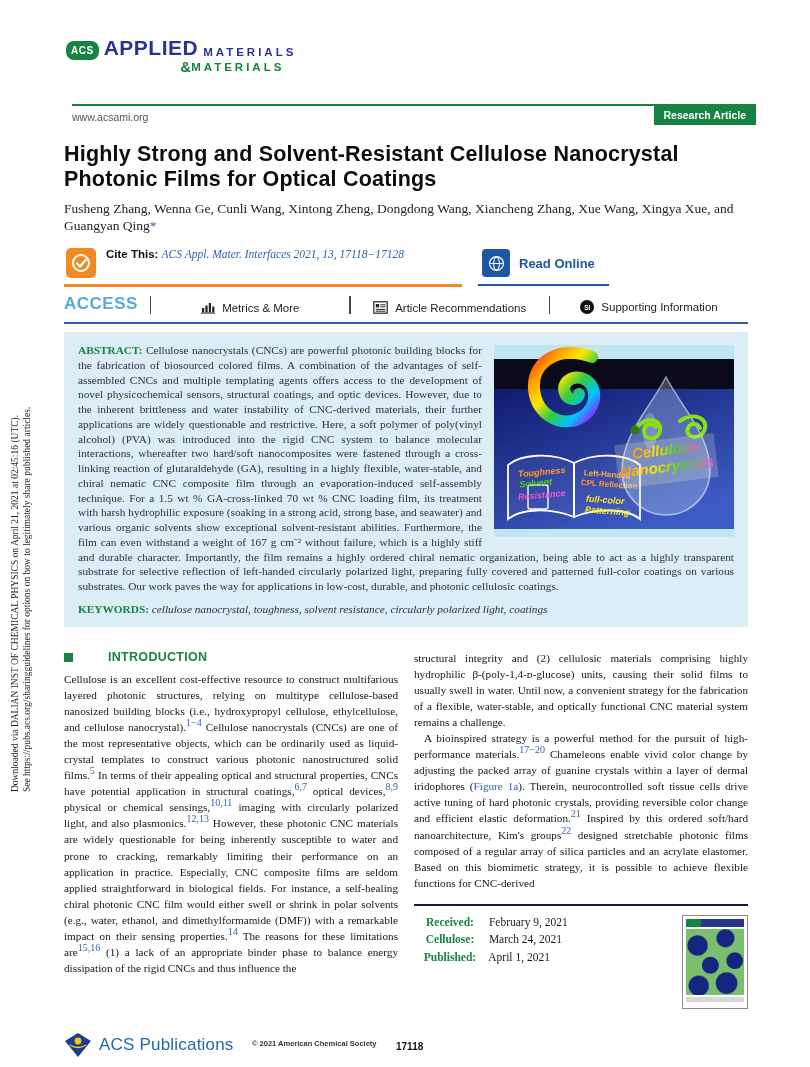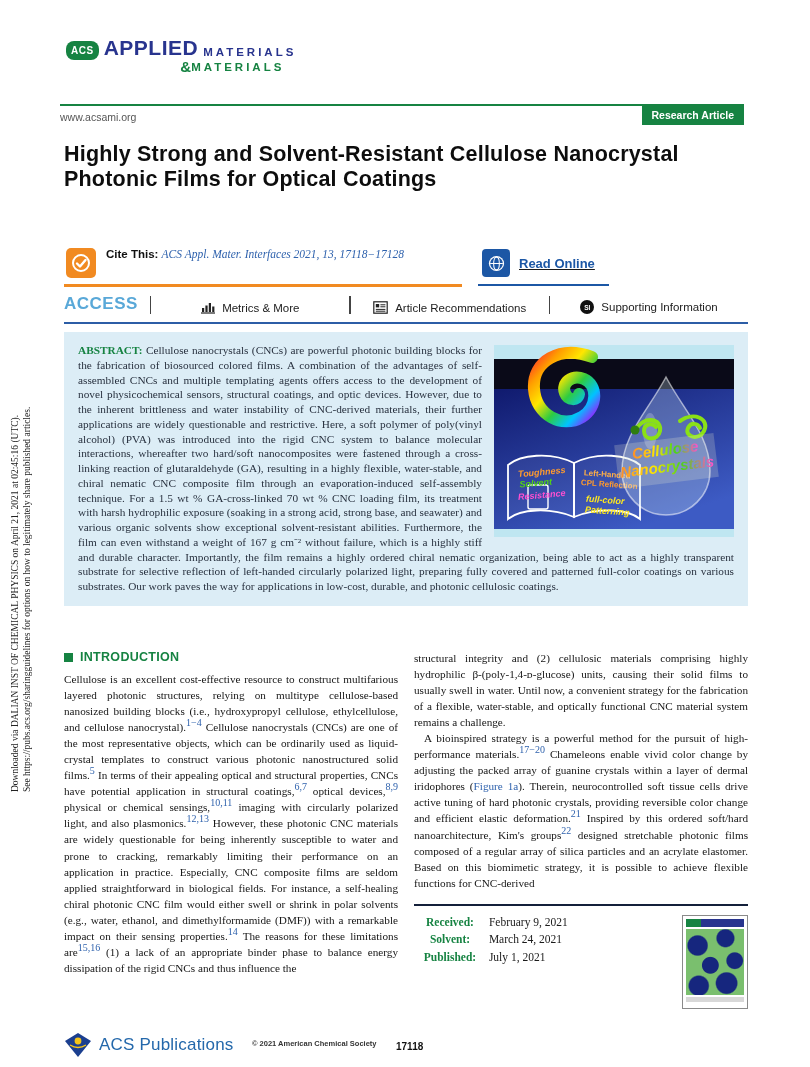--- a/index.html
+++ b/index.html
@@ -16,39 +16,39 @@
   .logo-row { display:flex; align-items:flex-end; gap:5px; }
   .acs-box { background:#168342; color:#fff; font:bold 10px "Liberation Sans",sans-serif;
              padding:4px 5px; letter-spacing:.5px;border-radius:8px; }
   .logo-applied { color:#28348e; font:bold 21px "Liberation Sans",sans-serif; letter-spacing:.5px; }
   .logo-materials { color:#28348e; font:bold 11.5px "Liberation Sans",sans-serif; letter-spacing:3px; padding-bottom:2px; }
   .logo-line2 { display:flex; align-items:center; justify-content:flex-end; margin-top:-2px; padding-right:12px; }
   .logo-amp { color:#168342; font:bold 15px "Liberation Sans",sans-serif; }
   .logo-interfaces { color:#168342; font:bold 11.5px "Liberation Sans",sans-serif; letter-spacing:3px; }
 
   
-  .jbar { position:absolute; left:60px; top:104px; width:684px; border-top:2.5px solid #168342;text-align:right; }
+  .jbar { position:absolute; left:72px; top:104px; width:684px; border-top:2.5px solid #168342;text-align:right; }
   .jbar-inner { display:flex; justify-content:space-between; align-items:flex-start; }
   .site { font:10.5px "Liberation Sans",sans-serif; color:#555; padding-top:5px; }
   .badge { background:#168342; color:#fff; font:bold 10.5px "Liberation Sans",sans-serif;
            padding:3px 10px 4px; }
 
   
   .title { position:absolute; left:64px; top:142px; width:684px;
            font:bold 21.5px "Liberation Sans",sans-serif; color:#0d0d0d; line-height:1.18; letter-spacing:.2px; }
   .authors { position:absolute; left:64px; top:200px; width:684px; font-size:13.5px; line-height:17px; color:#222; }
   .authors .link { color:#2f62ad; }
 
   
   .cite-row { position:absolute; left:64px; top:246px; width:684px; display:flex; align-items:flex-start; }
   .cite-left { display:flex; gap:10px; border-bottom:3px solid #f18a21; padding:2px 6px 6px 2px; width:398px; }
   .cite-icon { width:30px; height:30px; background:#f18a21; border-radius:5px; display:flex; align-items:center; justify-content:center; flex:0 0 auto; }
   .cite-text { font:bold 11.5px "Liberation Sans",sans-serif; color:#111; }
   .cite-ref { font:italic 11.5px "Liberation Serif",serif; color:#2f62ad; font-weight:normal; }
-  .read { display:flex; align-items:center; gap:9px; border-bottom:2px solid #1c57a5; padding:3px 14px 7px 4px; margin-left:16px;text-decoration:underline; }
+  .read { display:flex; align-items:center; gap:9px; border-bottom:2px solid #1c57a5; padding:3px 14px 7px 4px; margin-left:16px; }
   .read-icon { width:28px; height:28px; background:#1c57a5; border-radius:4px; display:flex; align-items:center; justify-content:center; }
   .read-label { font:bold 13px "Liberation Sans",sans-serif; color:#1c57a5; }
 
   
   .access-row { position:absolute; left:64px; top:294px; width:684px; display:flex; align-items:flex-end;
                 border-bottom:2.5px solid #2c5da6; padding-bottom:8px; }
   .access-label { color:#59a8d8; font:bold 17px "Liberation Sans",sans-serif; letter-spacing:.5px; }
   .vsep { width:1.5px; height:18px; background:#444; margin:0 0; }
   .access-item { display:flex; align-items:center; gap:7px; font:11.5px "Liberation Sans",sans-serif; color:#222; }
   .flex1 { flex:1; display:flex; justify-content:center; }
@@ -62,21 +62,21 @@
   .abs-label { color:#168342; font-weight:bold; }
   .kw-line { clear:none; margin-top:9px; font-size:11.3px; color:#28313f; }
   .kw-label { color:#168342; font-weight:bold; }
   .kw-text { font-style:italic; }
 
   
   .twocol { position:absolute; left:64px; top:650px; width:684px; display:flex; gap:16px; }
   .col { width:334px; }
   .sec-head { display:flex; align-items:center; gap:7px; margin-bottom:7px; }
   .sec-square { width:9px; height:9px; background:#168342; }
-  .sec-title { color:#168342; font:bold 12.5px "Liberation Sans",sans-serif; letter-spacing:.3px; }
+  .sec-title { color:#168342; font:bold 12.5px "Liberation Sans",sans-serif; letter-spacing:.3px;margin-left:28px; }
   .body-p { font-size:11.2px; line-height:16.05px; text-align:justify; color:#151515; }
   .body-p + .body-p { text-indent:10px; }
   .body-p sup { font-size:10px; line-height:0; color:#2f62ad; }
   .body-p .link { color:#2f62ad; }
 
   
   .recv-box { position:relative; margin-top:13px; border-top:2px solid #14203a; padding-top:8px; min-height:104px; }
   .recv-row { font-size:11.5px; line-height:17.5px; }
   .recv-label { display:inline-block; width:72px; color:#168342; font-weight:bold;text-align:center; }
   .cover { position:absolute; right:0; top:9px; width:66px; height:94px; border:1px solid #8a8a8a;
@@ -125,20 +125,21 @@
   </div>
 
   <div class="jbar">
     <div class="jbar-inner">
       <span class="site">www.acsami.org</span>
       <span class="badge">Research Article</span>
     </div>
   </div>
 
   <h1 class="title">Highly Strong and Solvent-Resistant Cellulose Nanocrystal Photonic Films for Optical Coatings</h1>
+  <div class="authors"><span>Fusheng Zhang, Wenna Ge, Cunli Wang, Xintong Zheng, Dongdong Wang, Xiancheng Zhang, Xue Wang, Xingya Xue, and Guangyan Qing</span><span class="link">*</span></div>
 
   <div class="cite-row">
     <div class="cite-left">
       <span class="cite-icon">
         <svg width="20" height="20" viewBox="0 0 20 20">
           <circle cx="10" cy="10" r="8" fill="none" stroke="#ffffff" stroke-width="2"></circle>
           <path d="M6 10.5 L9 13.5 L14.5 7" fill="none" stroke="#ffffff" stroke-width="2.4" stroke-linecap="round" stroke-linejoin="round"></path>
         </svg>
       </span>
       <span class="cite-text">
@@ -247,45 +248,46 @@
           <circle cx="-31" cy="-27" r="4.5" fill="#2e7d0f"></circle>
         </g>
         <g transform="rotate(-7)">
           <rect x="-50" y="-18" width="100" height="44" fill="rgba(240,240,210,0.22)"></rect>
           <text x="0" y="-2" text-anchor="middle" font-family="Liberation Sans, sans-serif" font-size="15" font-weight="bold" font-style="italic" fill="url(#rainbow2)">Cellulose</text>
           <text x="0" y="15" text-anchor="middle" font-family="Liberation Sans, sans-serif" font-size="15" font-weight="bold" font-style="italic" fill="url(#rainbow2)">Nanocrystals</text>
         </g>
       </g>
     </svg>
     <p class="abs-text"><span class="abs-label">ABSTRACT: </span><span>Cellulose nanocrystals (CNCs) are powerful photonic building blocks for the fabrication of biosourced colored films. A combination of the advantages of self-assembled CNCs and multiple templating agents offers access to the development of novel physicochemical sensors, structural coatings, and optic devices. However, due to the inherent brittleness and water instability of CNC-derived materials, their further applications are widely questionable and restrictive. Here, a soft polymer of poly(vinyl alcohol) (PVA) was introduced into the rigid CNC system to balance molecular interactions, whereafter two hard/soft nanocomposites were fastened through a cross-linking reaction of glutaraldehyde (GA), resulting in a highly flexible, water-stable, and chiral nematic CNC composite film through an evaporation-induced self-assembly technique. For a 1.5 wt % GA-cross-linked 70 wt % CNC loading film, its treatment with harsh hydrophilic exposure (soaking in a strong acid, strong base, and seawater) and various organic solvents show exceptional solvent-resistant abilities. Furthermore, the film can even withstand a weight of 167 g cm⁻² without failure, which is a highly stiff and durable character. Importantly, the film remains a highly ordered chiral nematic organization, being able to act as a highly transparent substrate for selective reflection of left-handed circularly polarized light, preparing fully covered and patterned full-color coatings on various substrates. Our work paves the way for applications in low-cost, durable, and photonic cellulosic coatings.</span></p>
+    <p class="kw-line"><span class="kw-label">KEYWORDS: </span><span class="kw-text">cellulose nanocrystal, toughness, solvent resistance, circularly polarized light, coatings</span></p>
   </div>
 
   <div class="twocol">
     <div class="col">
       <div class="sec-head">
         <span class="sec-square"></span>
         <span class="sec-title">INTRODUCTION</span>
       </div>
       <p class="body-p"><span>Cellulose is an excellent cost-effective resource to construct multifarious layered photonic structures, relying on multitype cellulose-based nanosized building blocks (i.e., hydroxypropyl cellulose, ethylcellulose, and cellulose nanocrystal).</span><sup>1−4</sup><span> Cellulose nanocrystals (CNCs) are one of the most representative objects, which can be ordinarily used as liquid-crystal templates to construct various photonic nanostructured solid films.</span><sup>5</sup><span> In terms of their appealing optical and structural properties, CNCs have potential application in structural coatings,</span><sup>6,7</sup><span> optical devices,</span><sup>8,9</sup><span> physical or chemical sensings,</span><sup>10,11</sup><span> imaging with circularly polarized light, and also plasmonics.</span><sup>12,13</sup><span> However, these photonic CNC materials are widely questionable for being inherently susceptible to water and prone to cracking, remarkably limiting their performance on an application in practice. Especially, CNC composite films are seldom applied straightforward in biological fields. For instance, a self-healing chiral photonic CNC film would either swell or shrink in polar solvents (e.g., water, ethanol, and dimethylformamide (DMF)) with a remarkable impact on their sensing properties.</span><sup>14</sup><span> The reasons for these limitations are</span><sup>15,16</sup><span> (1) a lack of an appropriate binder phase to balance energy dissipation of the rigid CNCs and thus influence the</span></p>
     </div>
     <div class="col">
       <p class="body-p"><span>structural integrity and (2) cellulosic materials comprising highly hydrophilic β-(poly-1,4-ᴅ-glucose) units, causing their solid films to usually swell in water. Until now, a convenient strategy for the fabrication of a flexible, water-stable, and optically functional CNC material system remains a challenge.</span></p>
       <p class="body-p"><span>A bioinspired strategy is a powerful method for the pursuit of high-performance materials.</span><sup>17−20</sup><span> Chameleons enable vivid color change by adjusting the packed array of guanine crystals within a layer of dermal iridophores (</span><span class="link">Figure 1a</span><span>). Therein, neurocontrolled soft tissue cells drive active tuning of hard photonic crystals, providing reversible color change and efficient elastic deformation.</span><sup>21</sup><span> Inspired by this ordered soft/hard nanoarchitecture, Kim's groups</span><sup>22</sup><span> designed stretchable photonic films composed of a regular array of silica particles and an acrylate elastomer. Based on this biomimetic strategy, it is possible to achieve flexible functions for CNC-derived</span></p>
       <div class="recv-box">
         <div class="recv-row">
           <span class="recv-label">Received:</span>
           <span>February 9, 2021</span>
         </div>
         <div class="recv-row">
-          <span class="recv-label">Solvent:</span>
+          <span class="recv-label">Cellulose:</span>
           <span>March 24, 2021</span>
         </div>
         <div class="recv-row">
           <span class="recv-label">Published:</span>
-          <span>July 1, 2021</span>
+          <span>April 1, 2021</span>
         </div>
         <div class="cover">
           <div class="cover-head"></div>
           <div class="cover-body"></div>
           <div class="cover-foot"></div>
         </div>
       </div>
     </div>
   </div>
 

